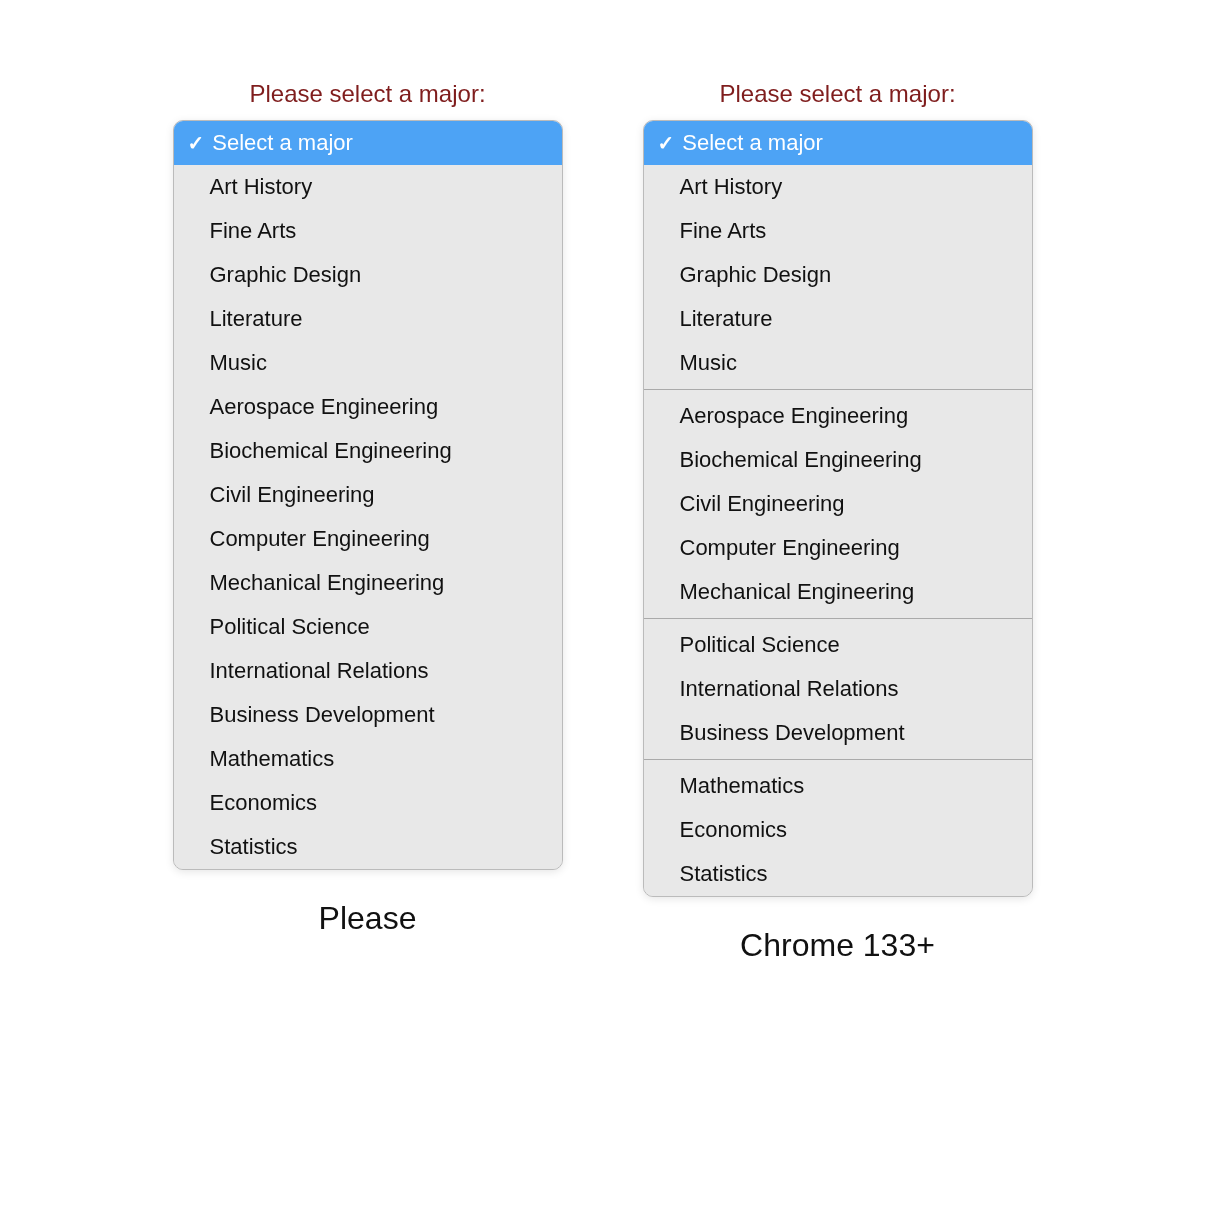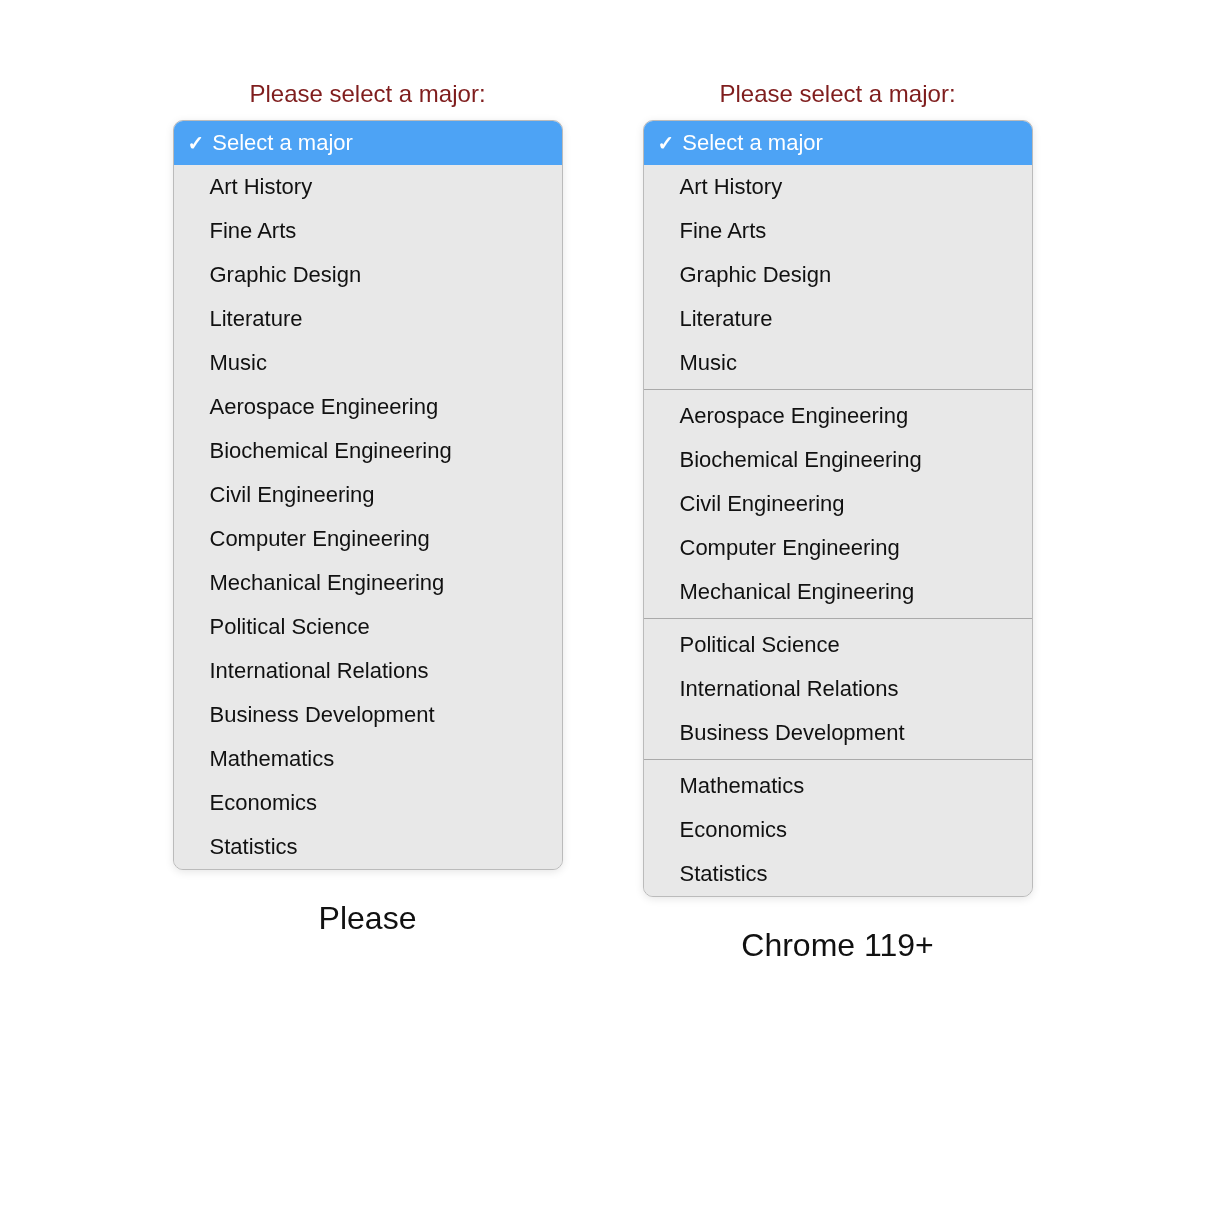--- a/index.html
+++ b/index.html
@@ -170,16 +170,16 @@
         <hr class="group-divider">
         <div class="option"><span>Political Science</span></div>
         <div class="option"><span>International Relations</span></div>
         <div class="option"><span>Business Development</span></div>
         <hr class="group-divider">
         <div class="option"><span>Mathematics</span></div>
         <div class="option"><span>Economics</span></div>
         <div class="option"><span>Statistics</span></div>
       </div>
 
-    <div class="caption">Chrome 119+</div>
+    <div class="caption">Chrome 133+</div>
   </div>
 
 </div>
 
 </body></html>

